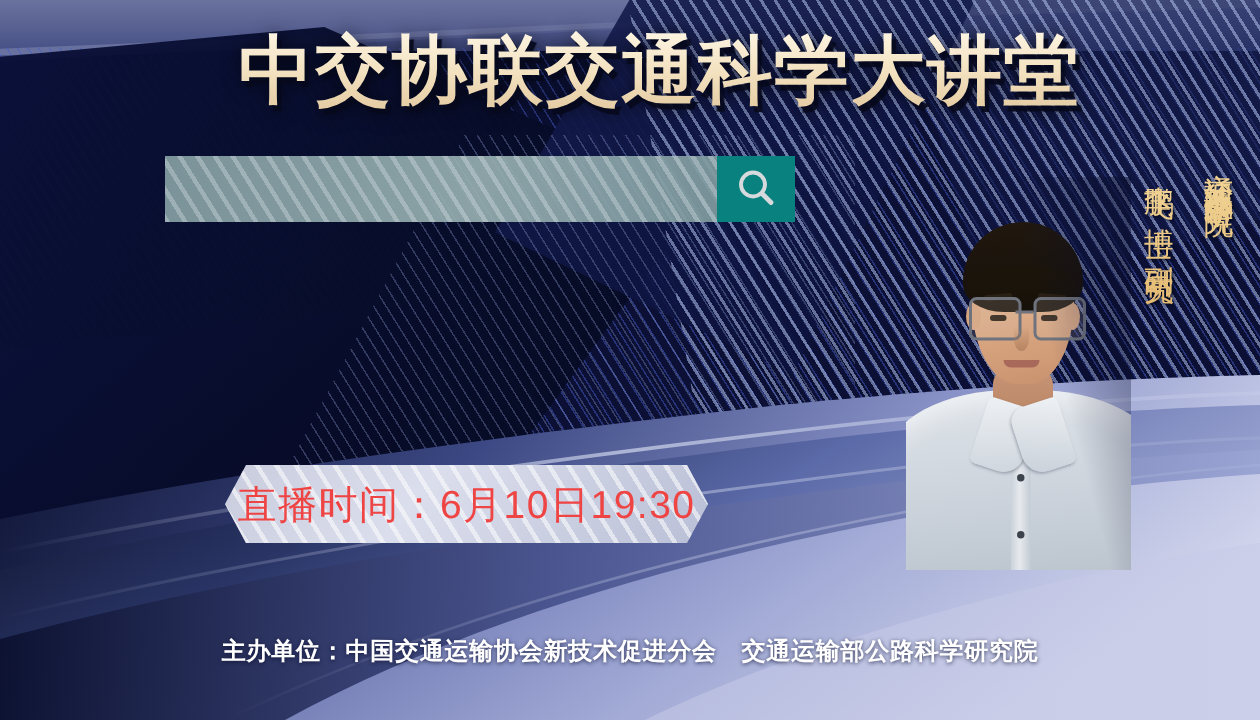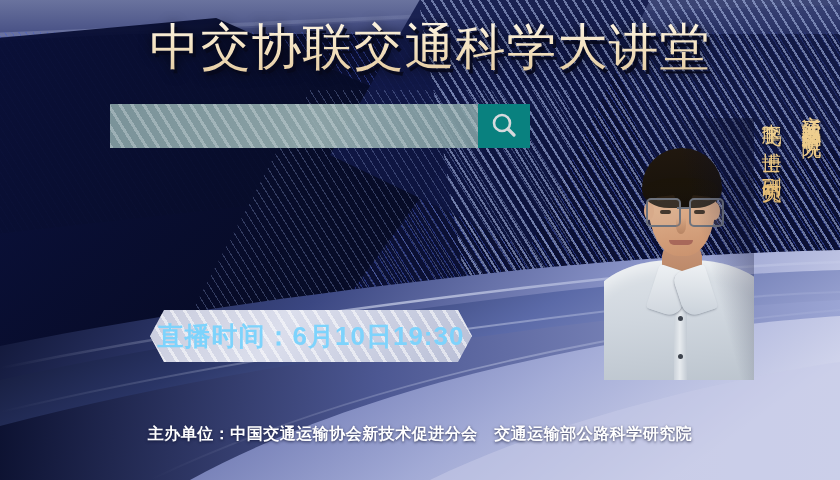--- a/index.html
+++ b/index.html
@@ -168,22 +168,22 @@
   }
   .p-shadow{
     position:absolute;left:0;top:0;width:100%;height:100%;
     background:linear-gradient(255deg,rgba(10,14,45,.55) 0%,rgba(10,14,45,0) 38%);
     pointer-events:none;
   }
 
   
   .main-title{
     position:absolute;left:140px;top:18px;width:580px;
-    font-size:50px;line-height:58px;font-weight:normal;letter-spacing:1px;
-    text-align:center;
+    font-size:50px;line-height:58px;font-weight:bold;letter-spacing:1px;
+    text-align:right;
     color:#f0e0c2;
     background:linear-gradient(180deg,#fdf6e6 0%,#f4e3c2 48%,#e3caa0 100%);
     -webkit-background-clip:text;background-clip:text;
     -webkit-text-fill-color:transparent;
     filter:drop-shadow(3px 4px 0 rgba(6,9,28,.92)) drop-shadow(0 0 6px rgba(0,0,0,.5));
     white-space:nowrap;
   }
 
   .subbar{
     position:absolute;left:110px;top:104px;width:420px;height:44px;
@@ -224,21 +224,21 @@
     box-shadow:0 0 0 2px rgba(150,162,205,.35);
   }
   .timepill-stripes{
     position:absolute;inset:0;
     background-image:repeating-linear-gradient(58deg,
       rgba(255,255,255,.55) 0px,rgba(255,255,255,.55) 3px,
       rgba(0,0,0,0) 3px,rgba(0,0,0,0) 11px);
   }
   .timepill-text{
     position:absolute;inset:0;display:flex;align-items:center;justify-content:center;
-    font-size:26px;letter-spacing:1px;color:#7dd3fc;font-weight:700;
+    font-size:26px;letter-spacing:1px;color:#ef4444;font-weight:400;
   }
 
   .vtext{
     position:absolute;
     writing-mode:vertical-rl;
     text-orientation:upright;
     color:#e2b86a;
     background:linear-gradient(180deg,#f3d79a 0%,#e0b267 55%,#c9954a 100%);
     -webkit-background-clip:text;background-clip:text;
     -webkit-text-fill-color:transparent;

